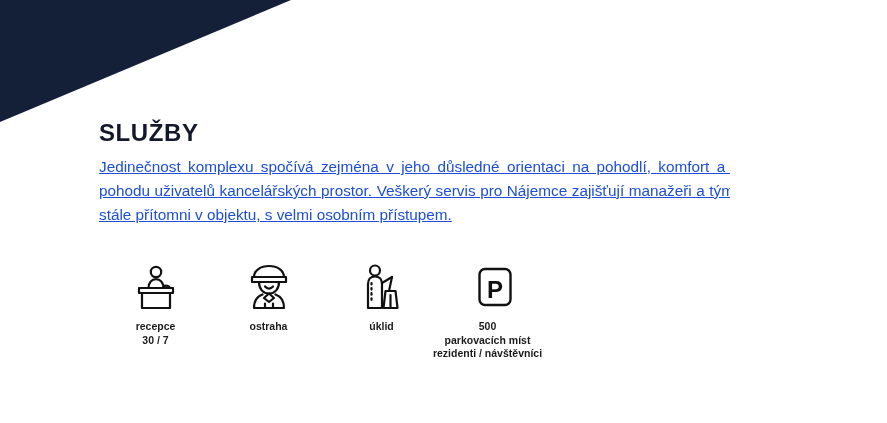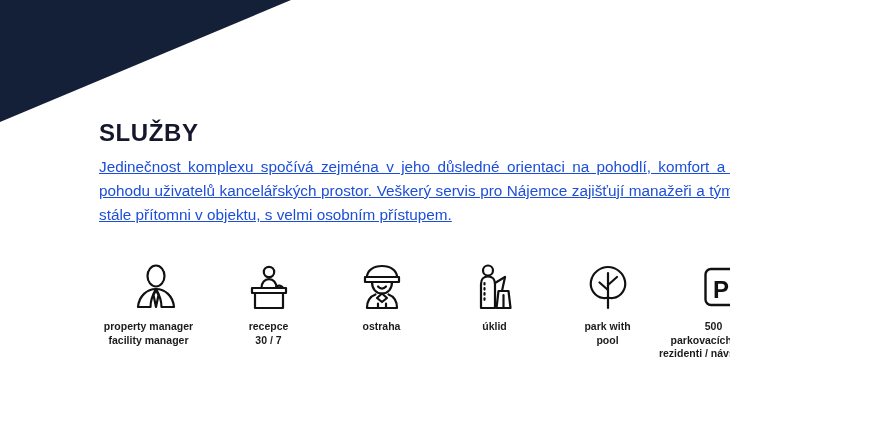--- a/index.html
+++ b/index.html
@@ -105,32 +105,20 @@
   </div>
 
   <h1 class="section-title">SLUŽBY</h1>
 
   <div class="intro">
     <p>Jedinečnost komplexu spočívá zejména v jeho důsledné orientaci na pohodlí, komfort a celkovou pohodu uživatelů kancelářských prostor. Veškerý servis pro Nájemce zajišťují manažeři a týmy centra, stále přítomni v objektu, s velmi osobním přístupem.</p>
   </div>
 
   <div class="services">
 
-    <div class="service">
-      <div class="service-icon">
-        <svg width="44" height="48" viewBox="0 0 44 48" fill="none" stroke="#111111" stroke-width="2.2" stroke-linecap="round" stroke-linejoin="round" xmlns="http://www.w3.org/2000/svg">
-          <ellipse cx="22" cy="12" rx="8.5" ry="10.5"></ellipse>
-          <path d="M22 25 C13 25 5 32 4 43 L16.5 43 C16.5 36 19 30 22 25 Z"></path>
-          <path d="M22 25 C31 25 39 32 40 43 L27.5 43 C27.5 36 25 30 22 25 Z"></path>
-          <path d="M22 26 L19.5 31 L22 43 L24.5 31 Z"></path>
-        </svg>
-      </div>
-      <div class="service-label wide">property manager
-facility manager</div>
-    </div>
 
     <div class="service">
       <div class="service-icon">
         <svg width="48" height="48" viewBox="0 0 48 48" fill="none" stroke="#111111" stroke-width="2.2" stroke-linecap="round" stroke-linejoin="round" xmlns="http://www.w3.org/2000/svg">
           <circle cx="24" cy="8" r="5.2"></circle>
           <path d="M16.5 24 C16.5 18.5 19.8 15.2 24 15.2 C28.2 15.2 31.5 18.5 31.5 24"></path>
           <path d="M31.5 22.5 C34 21 37 21.8 38 23.8"></path>
           <rect x="7" y="24" width="34" height="5"></rect>
           <rect x="10" y="29" width="28" height="15"></rect>
         </svg>
@@ -163,32 +151,20 @@
           <path d="M20 19 L30 13"></path>
           <path d="M30 13 L27 27"></path>
           <path d="M23.5 27 L33.5 27 L35.5 44 L21.5 44 Z"></path>
           <path d="M28.5 31 L28.5 44"></path>
         </svg>
       </div>
       <div class="service-label">úklid</div>
     </div>
 
 
-    <div class="service">
-      <div class="service-icon">
-        <svg width="44" height="48" viewBox="0 0 44 48" fill="none" stroke="#111111" stroke-width="2.2" stroke-linecap="round" stroke-linejoin="round" xmlns="http://www.w3.org/2000/svg">
-          <path d="M22 3 C14 3 6.5 9 5 17 C3.5 25 9 33 17 34 C19 34.3 20.5 34 22 33.5 C23.5 34 25 34.3 27 34 C35 33 40.5 25 39 17 C37.5 9 30 3 22 3 Z"></path>
-          <path d="M22 9 L22 44"></path>
-          <path d="M22 21 L31 13"></path>
-          <path d="M22 26 L13.5 18.5"></path>
-        </svg>
-      </div>
-      <div class="service-label">park with
-pool</div>
-    </div>
 
     <div class="service">
       <div class="service-icon">
         <svg width="42" height="48" viewBox="0 0 42 48" fill="none" xmlns="http://www.w3.org/2000/svg">
           <rect x="5.5" y="5" width="31" height="36" rx="5.5" ry="5.5" fill="none" stroke="#111111" stroke-width="2.4"></rect>
           <text x="21" y="33.5" text-anchor="middle" font-family="Liberation Sans, sans-serif" font-size="24" font-weight="bold" fill="#111111">P</text>
         </svg>
       </div>
       <div class="service-label wide">500
 parkovacích míst

